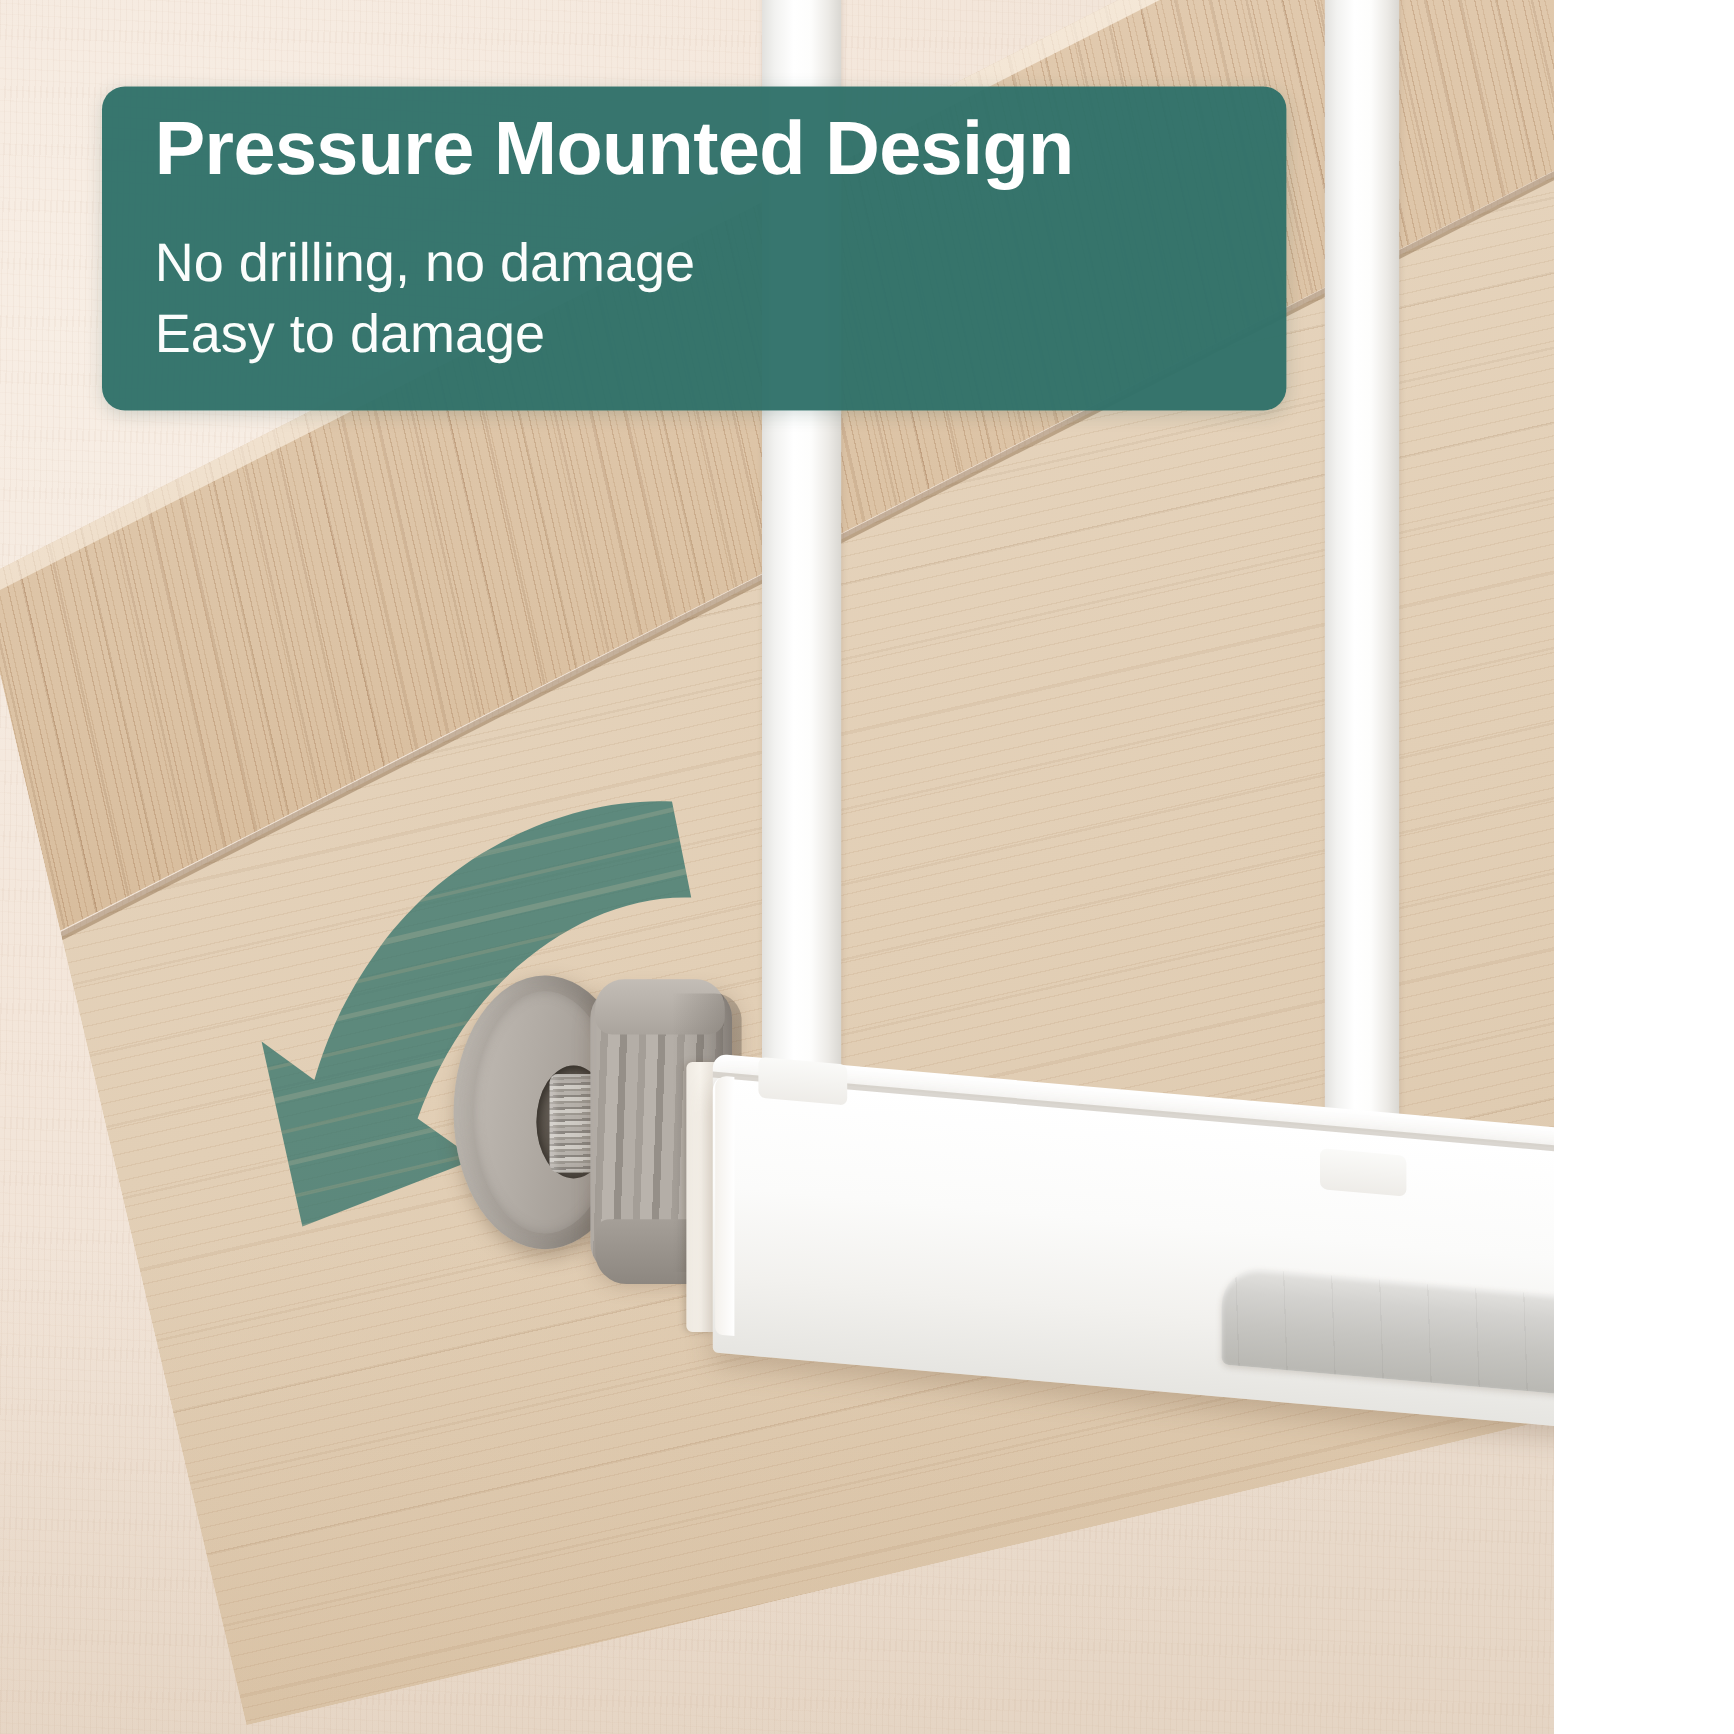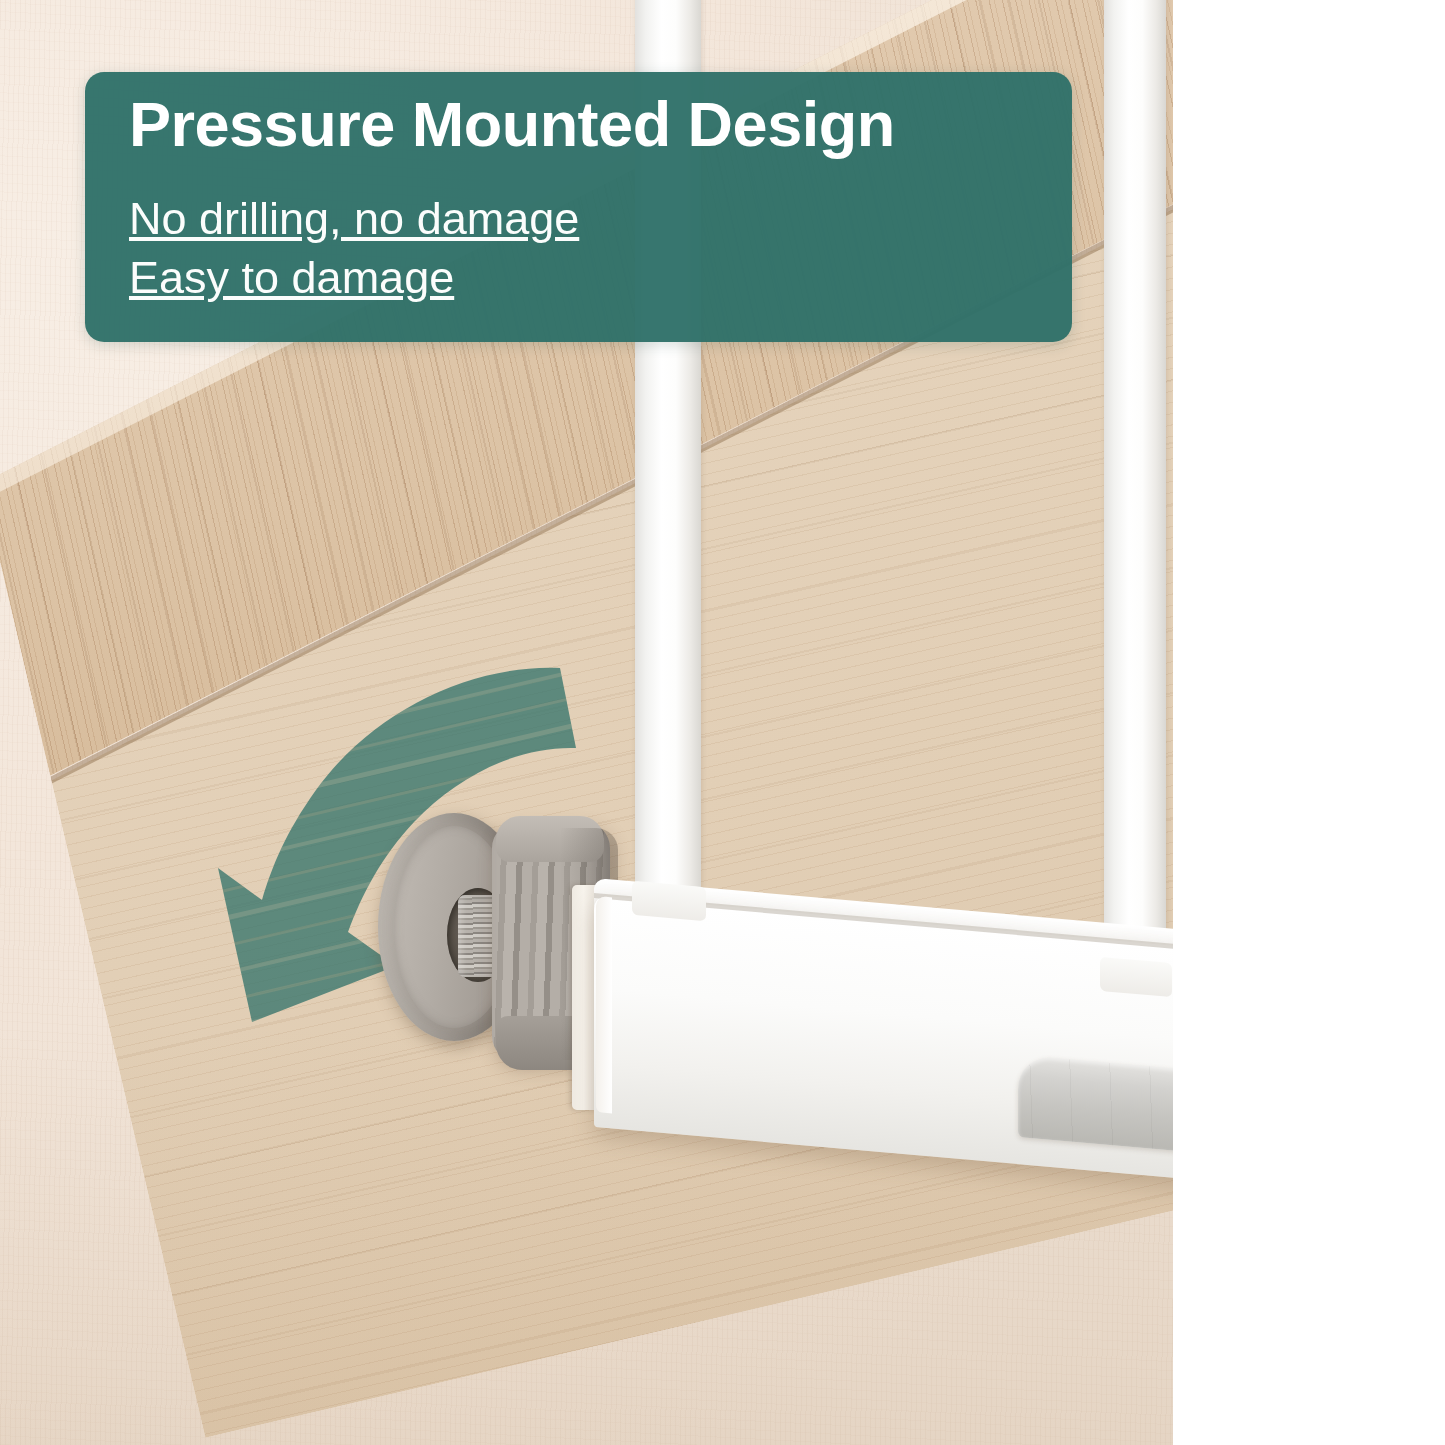--- a/index.html
+++ b/index.html
@@ -1,21 +1,21 @@
 <!DOCTYPE html>
 <html><head>
 <meta charset="utf-8">
 <title>Pressure Mounted Design</title>
 <style>
   html,body{margin:0;padding:0;background:#fff;}
   body{font-family:"Liberation Sans","DejaVu Sans",sans-serif;}
 
   #stage{
     position:relative;
-    width:1173px;height:1445px;
+    width:1295px;height:1445px;
     overflow:hidden;
     background:#f3e7dc;
   }
 
   
   .layer{position:absolute;inset:0;}
 
   
   .wall{
     background:
@@ -234,21 +234,21 @@
   .banner-title{
     position:absolute;left:44px;top:20px;
     font-size:63px;font-weight:700;color:#ffffff;
     letter-spacing:-.5px;line-height:1.02;white-space:nowrap;
   }
   .banner-sub{
     position:absolute;left:44px;top:117px;
     font-size:45px;font-weight:400;color:#fbfdfc;
     line-height:1.32;white-space:nowrap;
   }
-  .banner-sub div{margin:0;padding:0;text-decoration:underline;}
+  .banner-sub div{margin:0;padding:0;}
 </style>
 </head>
 <body>
 
 <div id="stage">
 
   <div class="layer wall"></div>
   <div class="layer wall-tex"></div>
 
   <div class="baseboard"></div>

